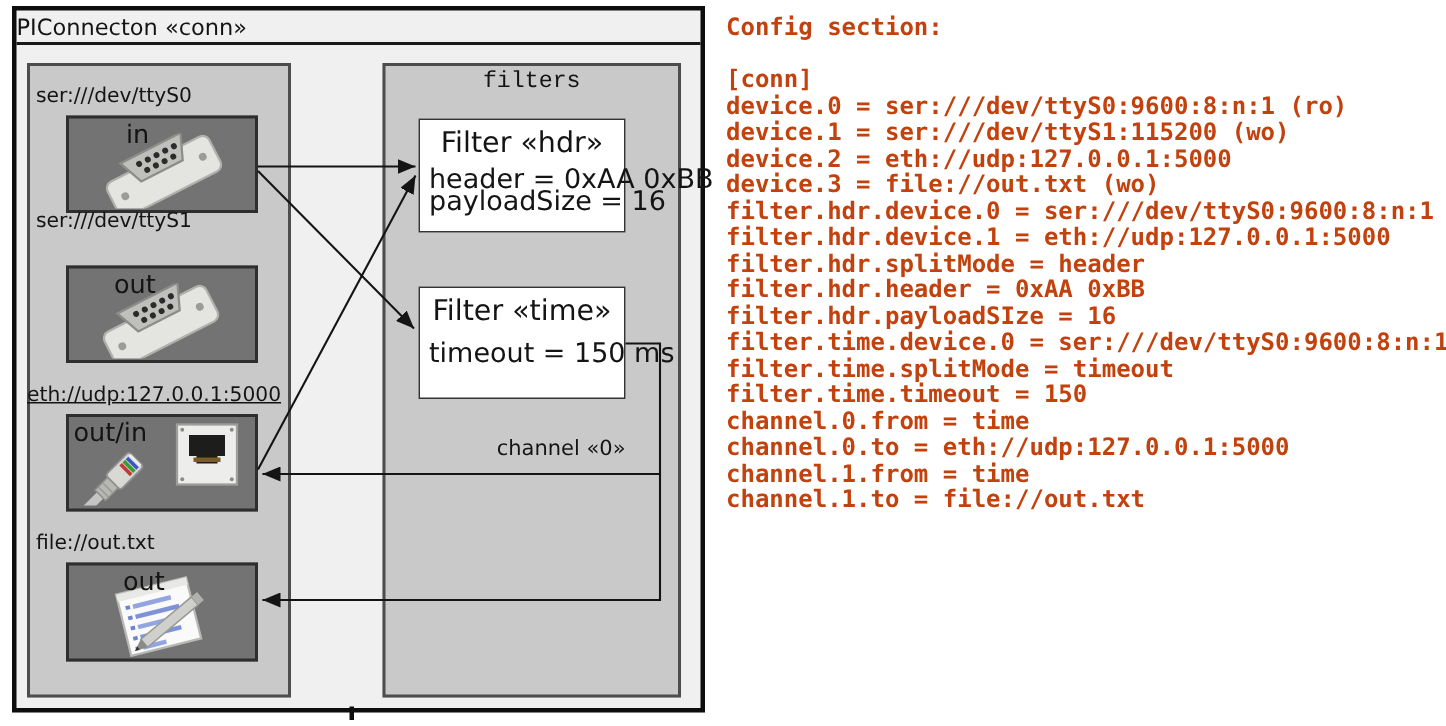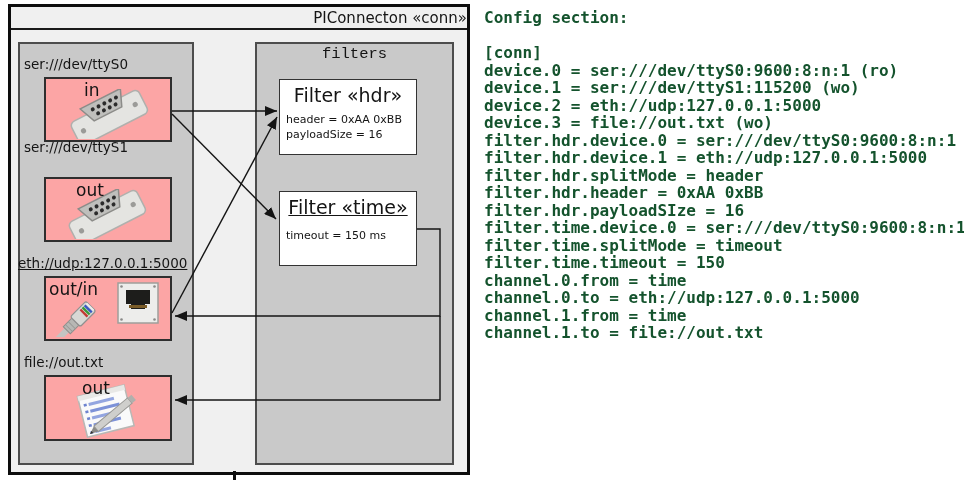--- a/index.html
+++ b/index.html
@@ -9,54 +9,54 @@
   }
   .abs { position:absolute; box-sizing:border-box; }
 
   
   .diagram-frame {
     left:8px; top:4px; width:462px; height:471px;
     background:#f0f0f0; border:3px solid #0d0d0d;
   }
   .diagram-title {
     left:11px; top:7px; width:456px; height:23px;
-    text-align:right; font-size:15px; line-height:22px;
+    text-align:left; font-size:15px; line-height:22px;
     border-bottom:2px solid #1a1a1a;
   }
   .bottom-notch { left:233px; top:471px; width:3px; height:9px; background:#0d0d0d; }
 
   
   .panel {
     background:#c9c9c9; border:2px solid #4d4d4d;
   }
   .panel-devices { left:18px;  top:42px; width:176px; height:423px; }
   .panel-filters { left:255px; top:42px; width:199px; height:423px; }
   .filters-title { left:255px; top:45px; width:199px; text-align:center; font-size:15.5px;font-family:Liberation Mono, monospace; }
 
   
   .dev-label { font-size:13.5px; white-space:nowrap; }
-  .dev-box   { left:44px; width:128px; background:#fca5a5; border:2px solid #2e2e2e; }
+  .dev-box   { left:44px; width:128px; background:#737373; border:2px solid #2e2e2e; }
   .dev-dir   { position:absolute; top:0px; font-size:17px; line-height:22px; z-index:2; }
   .dev-icon  { position:absolute; z-index:1; }
 
   
   .filter-box   { left:279px; width:138px; background:#ffffff; border:1.5px solid #333333; }
   .filter-title { text-align:center; font-size:19px; margin-top:4px; }
-  .filter-props { position:absolute; left:6px; font-size:11px; line-height:15px; white-space:nowrap; }
+  .filter-props { position:absolute; left:6px; font-size:18px; line-height:15px; white-space:nowrap; }
 
   
   .chan-label { left:300px; width:117px; text-align:right; font-size:14px; white-space:nowrap; }
 
   
   .overlay { left:0; top:0; width:964px; height:484px; pointer-events:none; z-index:5; }
 
   
   .config-heading, .config-body {
     font-family:"DejaVu Sans Mono", monospace; font-weight:bold;
-    font-size:16px; line-height:17.5px; color:#14532d; white-space:pre; margin:0;
+    font-size:16px; line-height:17.5px; color:#c2410c; white-space:pre; margin:0;
   }
   .config-heading { left:484px; top:9px; }
   .config-body    { left:484px; top:44px; }
 </style>
 </head>
 <body>
 
 <div class="stage">
 
   <div class="abs diagram-frame"></div>
@@ -100,27 +100,28 @@
   </div>
 
   <div class="abs filter-box" style="top:79px;height:76px;">
     <div class="filter-title">Filter «hdr»</div>
     <div class="filter-props" style="top:32px;">
       <div>header = 0xAA 0xBB</div>
       <div>payloadSize = 16</div>
     </div>
   </div>
 
-  <div class="abs filter-box" style="top:191px;height:75px;text-decoration:underline;">
+  <div class="abs filter-box" style="top:191px;height:75px;">
     <div class="filter-title">Filter «time»</div>
     <div class="filter-props" style="top:36px;">
       <div>timeout = 150 ms</div>
     </div>
   </div>
 
+  <div class="abs chan-label" style="top:291px;">channel «0»</div>
 
   <svg class="abs overlay" width="964" height="484" viewBox="0 0 964 484">
     <defs>
       <marker id="arr" markerUnits="userSpaceOnUse" markerWidth="13" markerHeight="10" refX="12" refY="5" orient="auto">
         <path d="M0,0 L12,5 L0,10 Z" fill="#141414"></path>
       </marker>
 
       <g id="g-serial">
         <g transform="rotate(-27 50 26)">
           <rect x="12" y="16" width="76" height="26" rx="5" fill="#e4e4e1" stroke="#b0b0ad" stroke-width="1.5"></rect>

